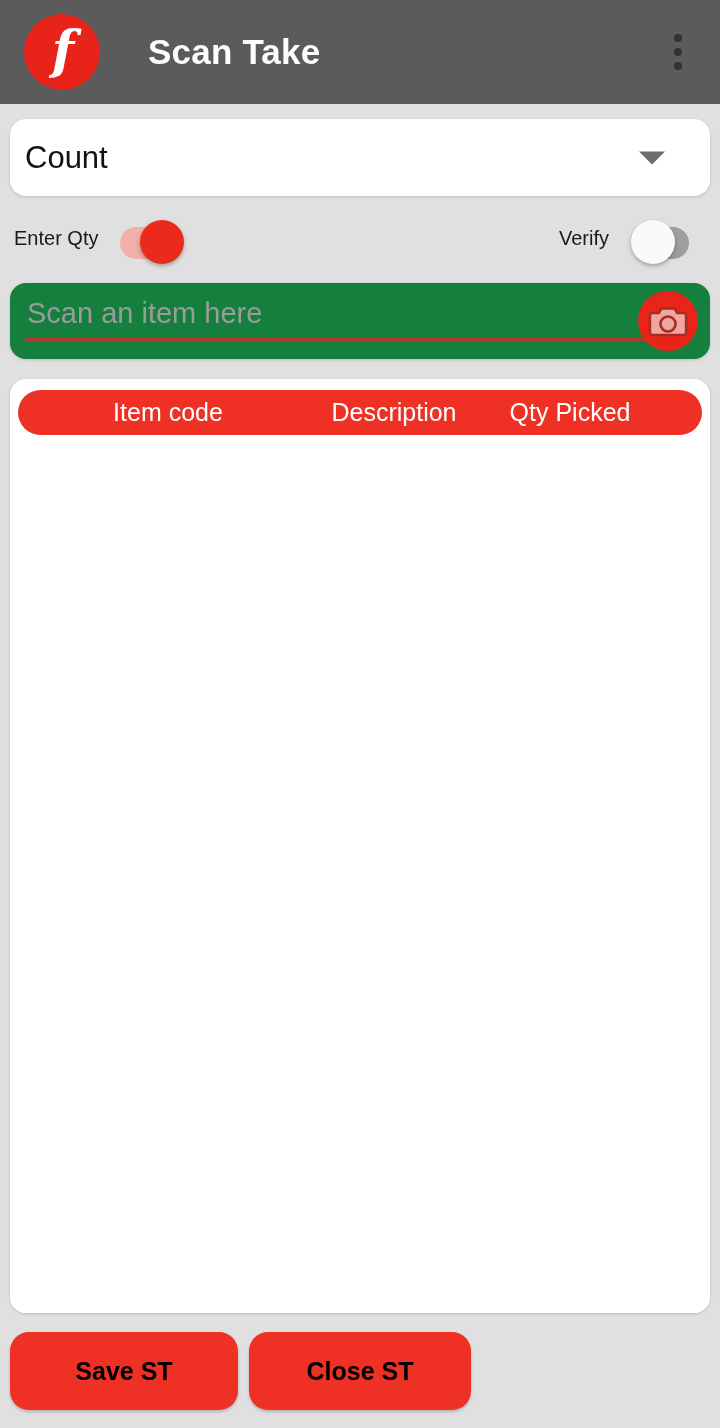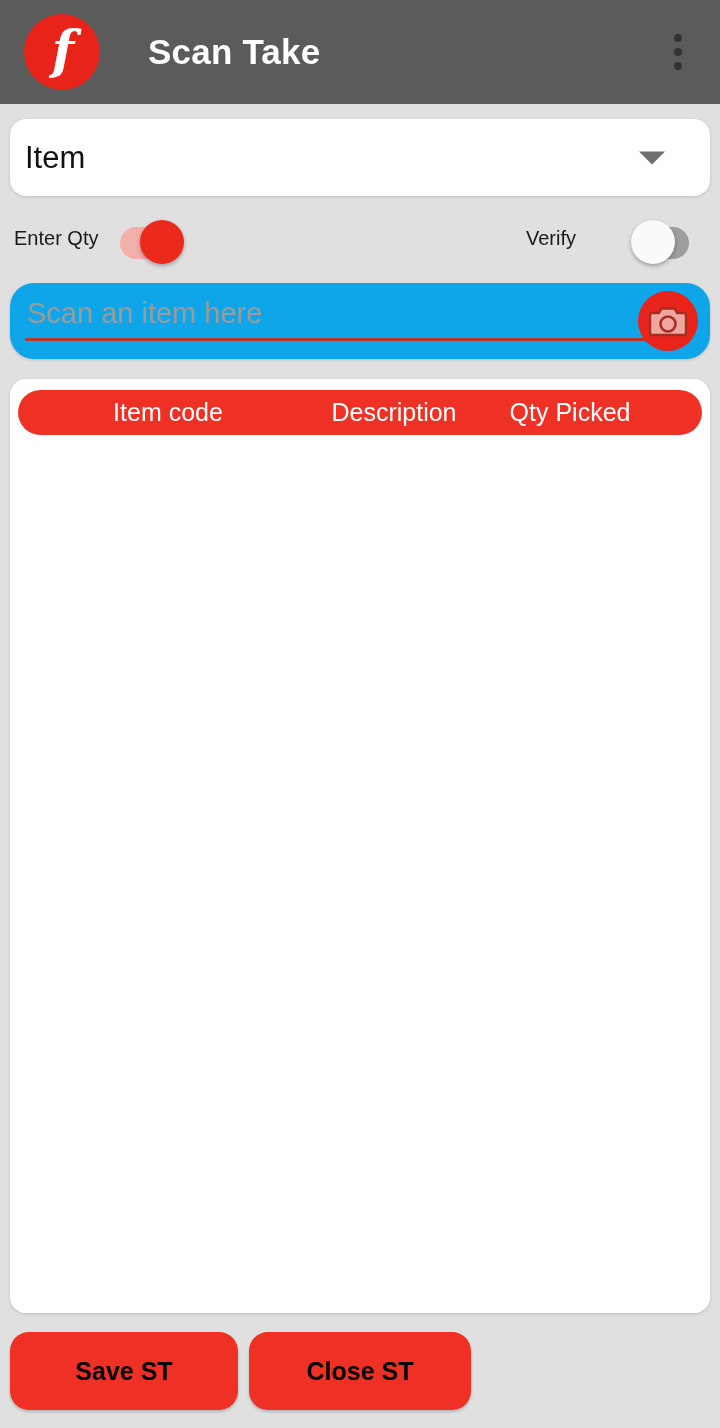--- a/index.html
+++ b/index.html
@@ -116,21 +116,21 @@
     height: 56px;
   }
   .toggle-group {
     position: absolute;
     top: 0;
     display: flex;
     align-items: center;
     height: 56px;
   }
   .toggle-group.left  { left: 14px; }
-  .toggle-group.right { right: 25px; gap: 33px; }
+  .toggle-group.right { right: 25px; }
 
   .toggle-label {
     font-size: 20px;
     color: #1a1a1a;
   }
 
   .switch {
     position: relative;
     width: 64px;
     height: 44px;
@@ -157,22 +157,22 @@
   .switch.off .track  { background: #9e9e9e; left: 6px; width: 52px; }
   .switch.off .thumb  { left: 0px; background: #fafafa; }
 
   
   .scan-card {
     position: absolute;
     left: 10px;
     top: 283px;
     width: 700px;
     height: 76px;
-    background: #0ea5e9;
-    border-radius: 24px;
+    background: #15803d;
+    border-radius: 16px;
     box-shadow: 0 1px 3px rgba(0,0,0,0.16);
   }
   .scan-input {
     position: absolute;
     left: 15px;
     top: 14px;
     width: 630px;
     border: none;
     outline: none;
     background: transparent;
@@ -277,21 +277,21 @@
   </div>
   <div class="appbar-title">Scan Take</div>
   <div class="overflow-menu">
     <i></i>
     <i></i>
     <i></i>
   </div>
 </div>
 
 <div class="spinner-card">
-  <span class="spinner-value">Item</span>
+  <span class="spinner-value">Count</span>
   <span class="spinner-caret"></span>
 </div>
 
 <div class="toggle-row">
 
   <div class="toggle-group left">
     <span class="toggle-label">Enter Qty</span>
     <span class="switch on">
       <span class="track"></span>
       <span class="thumb"></span>

